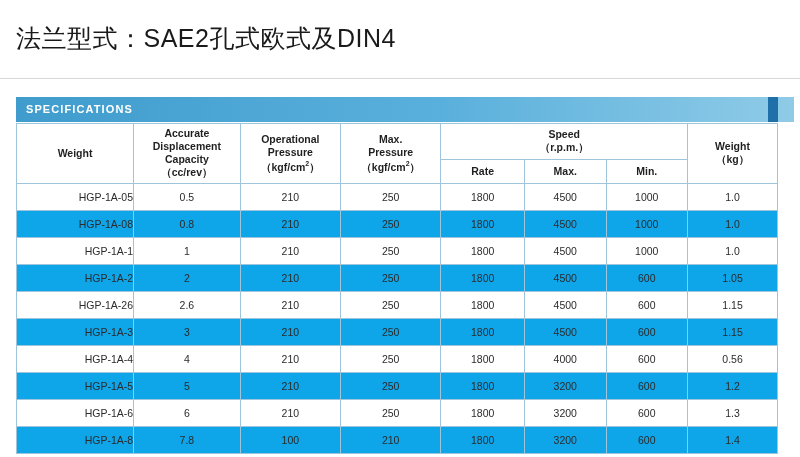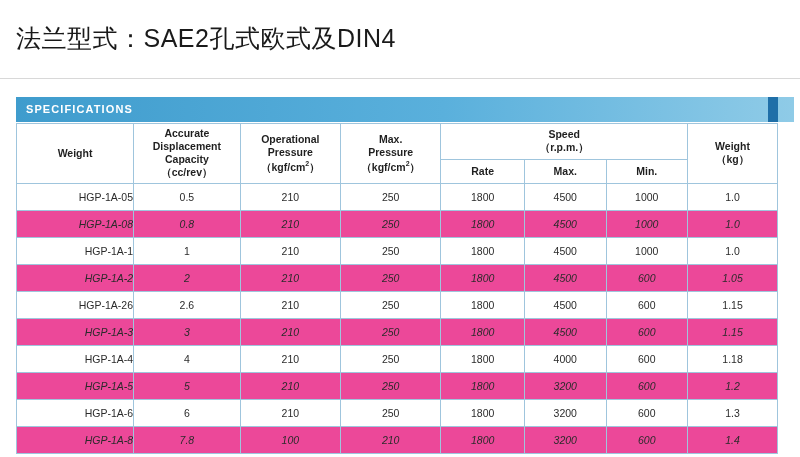--- a/index.html
+++ b/index.html
@@ -87,22 +87,21 @@
     padding: 4px 2px;
   }
   table.spec tbody td {
     height: 26px;
     padding: 0;
   }
   table.spec tbody tr.odd td {
     background: #ffffff;
   }
   table.spec tbody tr.even td {
-    background: #ec4899;
-    font-style: italic;
+    background: #0ea5e9;
   }
   table.spec tbody td.model {
     text-align: right;
     padding-left: 22px;
   }
   .sup {
     font-size: 7px;
     vertical-align: super;
   }
   .footnote {
@@ -243,21 +242,21 @@
             <td>1.15</td>
           </tr>
           <tr class="odd">
             <td class="model">HGP-1A-4</td>
             <td>4</td>
             <td>210</td>
             <td>250</td>
             <td>1800</td>
             <td>4000</td>
             <td>600</td>
-            <td>1.18</td>
+            <td>0.56</td>
           </tr>
           <tr class="even">
             <td class="model">HGP-1A-5</td>
             <td>5</td>
             <td>210</td>
             <td>250</td>
             <td>1800</td>
             <td>3200</td>
             <td>600</td>
             <td>1.2</td>

